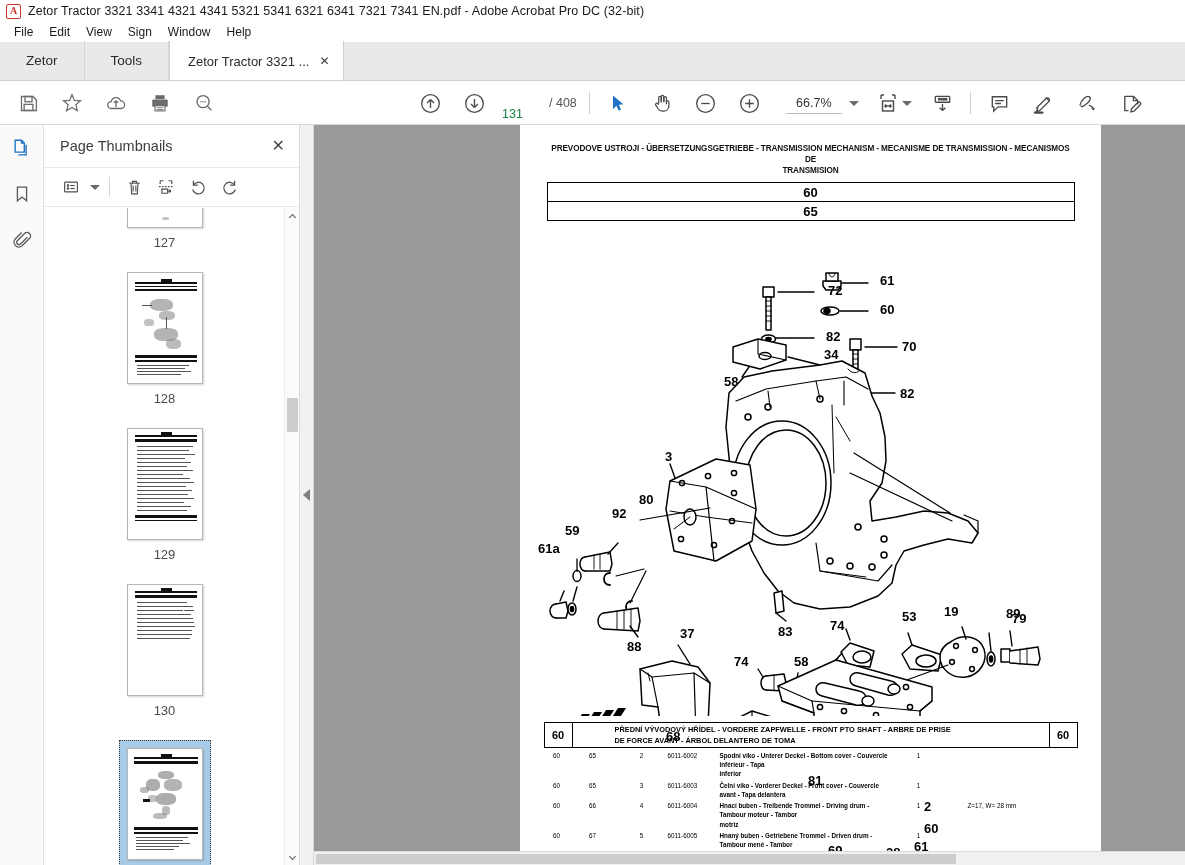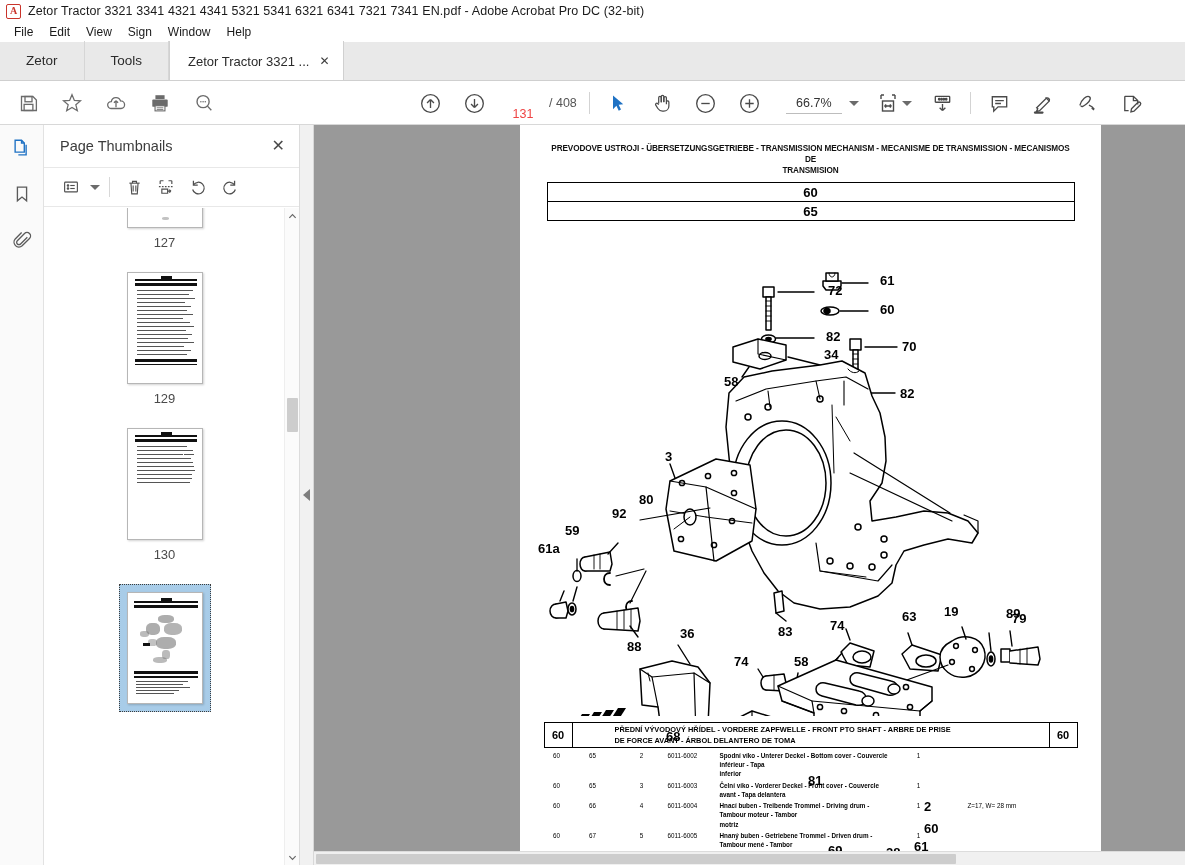--- a/index.html
+++ b/index.html
@@ -67,21 +67,21 @@
   .tb-center { position:absolute; left:408px; top:0; height:44px; display:flex; align-items:center; }
   .tb-right { position:absolute; left:866px; top:0; height:44px; display:flex; align-items:center; }
   .tb-btn {
     width:44px; height:44px; display:flex; align-items:center; justify-content:center;
     cursor:pointer; color:#4a4a4a;
   }
   .tb-sep { width:1px; height:22px; background:#d3d3d3; margin:0 6px; }
   .page-box { display:flex; align-items:center; gap:5px; margin:0 6px; }
   .page-input {
     width:42px; height:22px; border:none; border-bottom:1px solid #bdbdbd;
-    text-align:center; font-size:12.5px; color:#ef4444; font-family:"Liberation Sans", sans-serif;
+    text-align:left; font-size:12.5px; color:#15803d; font-family:"Liberation Sans", sans-serif;
     background:transparent; outline:none; padding:0;margin-top:23px;
   }
   .page-total { font-size:12.5px; color:#555; white-space:nowrap; }
   .zoom-box { display:flex; align-items:center; margin-left:14px; }
   .zoom-val {
     width:56px; height:22px; border:none; border-bottom:1px solid #bdbdbd;
     text-align:center; font-size:12.5px; color:#333; background:transparent;
     outline:none; font-family:"Liberation Sans", sans-serif; padding:0;
   }
   .caret-dn { margin-left:7px; width:0;height:0;border-left:5px solid transparent;border-right:5px solid transparent;border-top:5px solid #6b6b6b; cursor:pointer;}
@@ -458,20 +458,44 @@
         <div class="thumb-cell" style="margin-top:-110px;">
           <div class="thumb-frame" style="width:76px;height:130px;">
             <div class="mini">
 
               <div class="blob" style="left:34px;top:118px;width:7px;height:3px;opacity:.45;"></div>
             </div>
           </div>
           <div class="thumb-num">127</div>
         </div>
 
+        <div class="thumb-cell">
+          <div class="thumb-frame" style="width:76px;height:112px;">
+            <div class="mini">
+              <div class="bar" style="left:7px;top:9px;width:62px;height:2px;"></div>
+              <div class="bar" style="left:7px;top:13px;width:62px;height:1px;"></div>
+              <div class="bar" style="left:33px;top:6px;width:11px;height:3px;"></div>
+              <div class="bar" style="left:7px;top:16px;width:62px;height:2px;"></div>
+              <div class="blob" style="left:22px;top:26px;width:23px;height:12px;opacity:.55;"></div>
+              <div class="blob" style="left:31px;top:38px;width:16px;height:9px;opacity:.5;"></div>
+              <div class="blob" style="left:16px;top:46px;width:10px;height:7px;opacity:.45;"></div>
+              <div class="blob" style="left:26px;top:55px;width:24px;height:13px;opacity:.55;"></div>
+              <div class="blob" style="left:38px;top:66px;width:15px;height:10px;opacity:.5;"></div>
+              <div class="ln" style="left:14px;top:32px;width:10px;"></div>
+              <div class="ln" style="left:38px;top:44px;width:1px;height:12px;background:#555;"></div>
+              <div class="bar" style="left:7px;top:82px;width:62px;height:3px;"></div>
+              <div class="bar" style="left:7px;top:87px;width:62px;height:2px;"></div>
+              <div class="ln" style="left:9px;top:92px;width:52px;"></div>
+              <div class="ln" style="left:9px;top:95px;width:48px;"></div>
+              <div class="ln" style="left:9px;top:98px;width:54px;"></div>
+              <div class="ln" style="left:9px;top:101px;width:44px;"></div>
+            </div>
+          </div>
+          <div class="thumb-num">128</div>
+        </div>
 
         <div class="thumb-cell">
           <div class="thumb-frame" style="width:76px;height:112px;">
             <div class="mini">
               <div class="bar" style="left:7px;top:6px;width:62px;height:2px;"></div>
               <div class="bar" style="left:7px;top:10px;width:62px;height:3px;"></div>
               <div class="bar" style="left:33px;top:3px;width:11px;height:3px;"></div>
               <div class="ln" style="left:9px;top:17px;width:56px;"></div>
                 <div class="ln" style="left:9px;top:21px;width:52px;"></div>
               <div class="ln" style="left:9px;top:25px;width:58px;"></div>
@@ -854,25 +878,25 @@
         <div class="dg-label" style="left:382px;top:118px;">70</div>
         <div class="dg-label" style="left:380px;top:165px;">82</div>
         <div class="dg-label" style="left:145px;top:228px;">3</div>
         <div class="dg-label" style="left:119px;top:271px;">80</div>
         <div class="dg-label" style="left:92px;top:285px;">92</div>
         <div class="dg-label" style="left:45px;top:302px;">59</div>
         <div class="dg-label" style="left:18px;top:320px;">61a</div>
         <div class="dg-label" style="left:107px;top:418px;">88</div>
         <div class="dg-label" style="left:258px;top:403px;">83</div>
         <div class="dg-label" style="left:310px;top:397px;">74</div>
-        <div class="dg-label" style="left:382px;top:388px;">63</div>
+        <div class="dg-label" style="left:382px;top:388px;">53</div>
         <div class="dg-label" style="left:424px;top:383px;">19</div>
         <div class="dg-label" style="left:460px;top:390px;margin-left:32px;">79</div>
         <div class="dg-label" style="left:486px;top:385px;">89</div>
-        <div class="dg-label" style="left:160px;top:405px;">36</div>
+        <div class="dg-label" style="left:160px;top:405px;">37</div>
         <div class="dg-label" style="left:214px;top:433px;">74</div>
         <div class="dg-label" style="left:274px;top:433px;">58</div>
         <div class="dg-label" style="left:146px;top:508px;">68</div>
         <div class="dg-label" style="left:404px;top:578px;">2</div>
         <div class="dg-label" style="left:404px;top:600px;">60</div>
         <div class="dg-label" style="left:394px;top:618px;">61</div>
         <div class="dg-label" style="left:288px;top:552px;">81</div>
         <div class="dg-label" style="left:308px;top:622px;">69</div>
         <div class="dg-label" style="left:366px;top:624px;">28</div>
 

